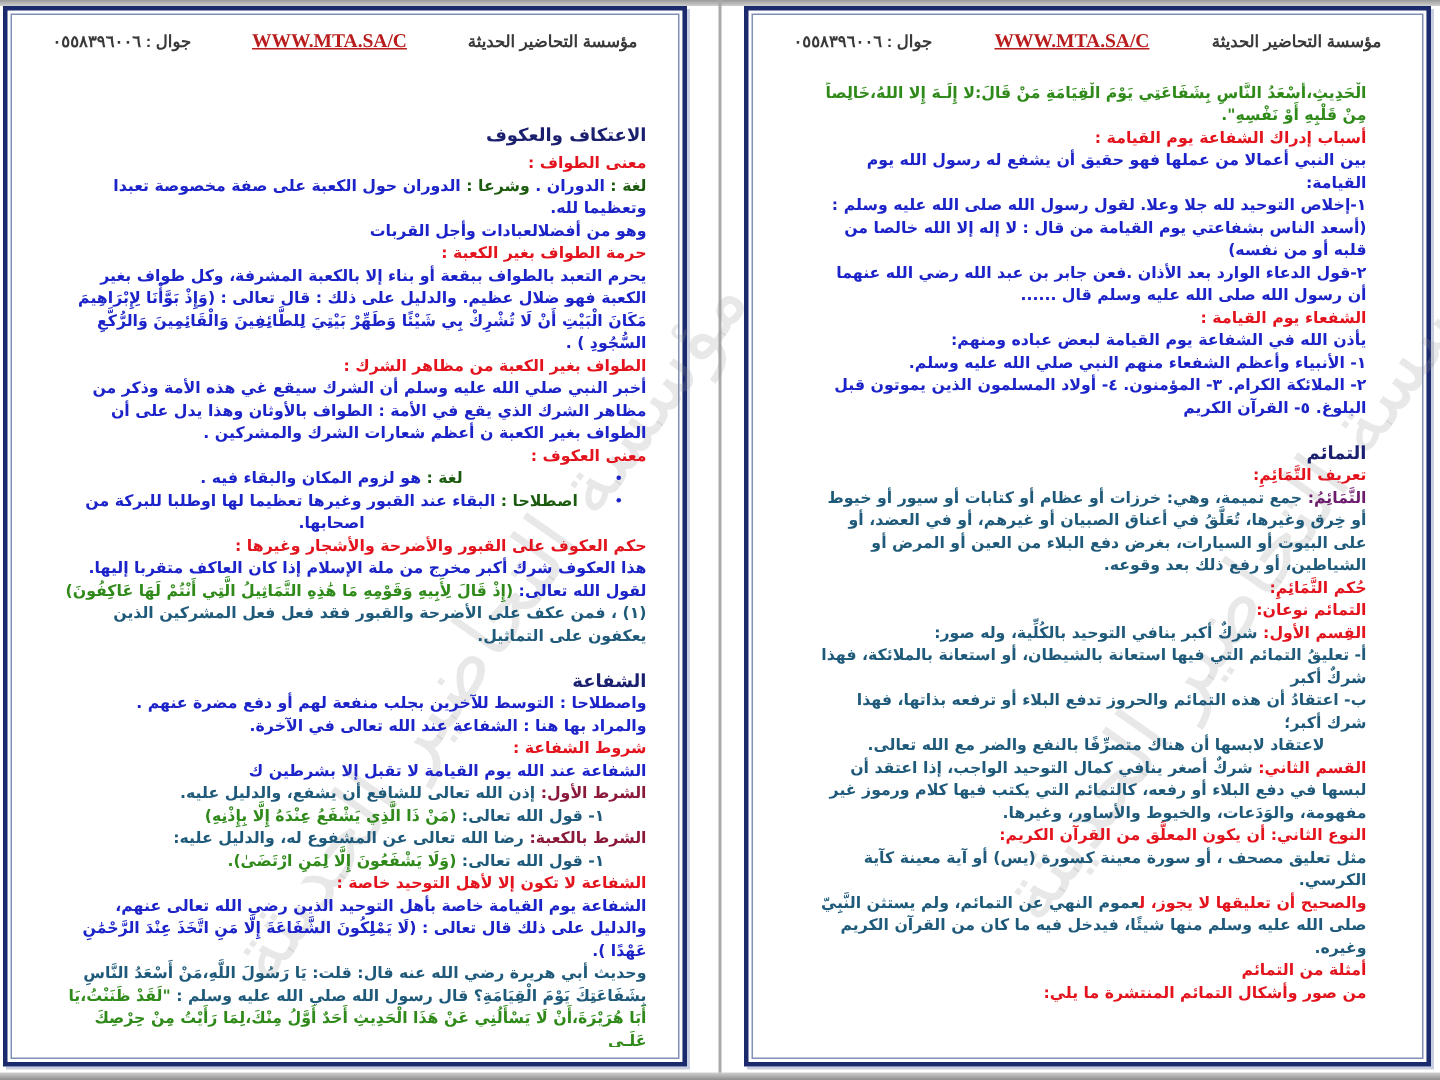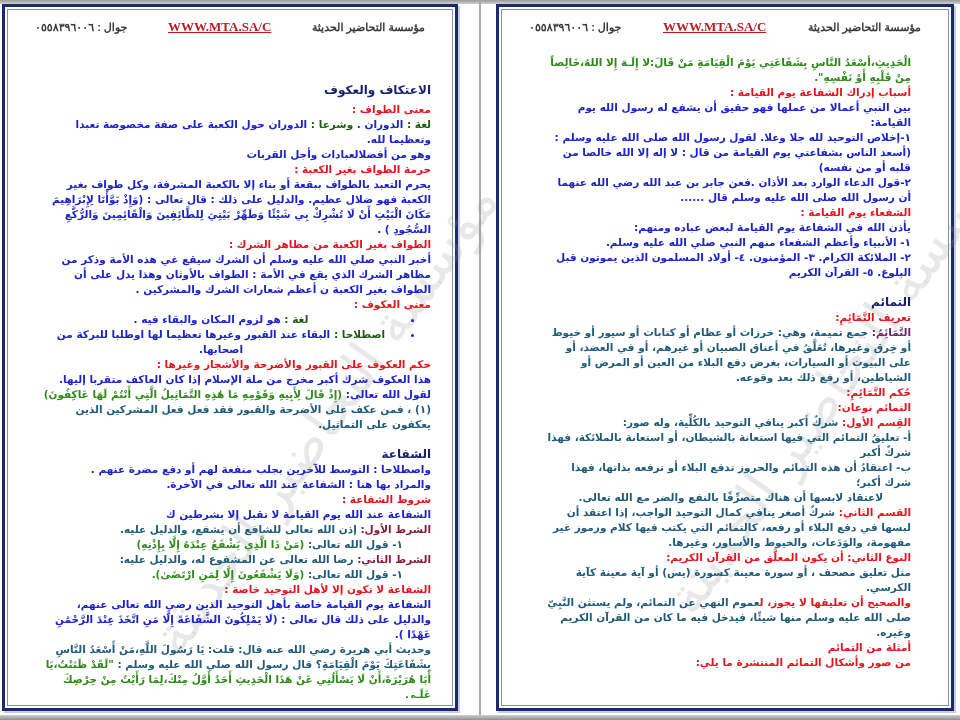--- a/index.html
+++ b/index.html
@@ -148,21 +148,21 @@
       <p class="p red">شروط الشفاعة :</p>
       <p class="p blue">الشفاعة عند الله يوم القيامة لا تقبل إلا بشرطين ك</p>
       <p class="p teal">
         <span class="maroon">الشرط الأول:</span>
         <span>إذن الله تعالى للشافع أن يشفع، والدليل عليه.</span>
       </p>
       <p class="p teal indent">
         <span>١- قول الله تعالى: </span><span class="green">(مَنْ ذَا الَّذِي يَشْفَعُ عِنْدَهُ إِلَّا بِإِذْنِهِ)</span>
       </p>
       <p class="p teal">
-        <span class="maroon">الشرط الثاني:</span>
+        <span class="maroon">الشرط بالكعبة:</span>
         <span>رضا الله تعالى عن المشفوع له، والدليل عليه:</span>
       </p>
       <p class="p teal indent">
         <span>١- قول الله تعالى: </span><span class="green">(وَلَا يَشْفَعُونَ إِلَّا لِمَنِ ارْتَضَىٰ).</span>
       </p>
       <p class="p red">الشفاعة لا تكون إلا لأهل التوحيد خاصة :</p>
       <p class="p blue">الشفاعة يوم القيامة خاصة بأهل التوحيد الذين رضي الله تعالى عنهم، والدليل على ذلك قال تعالى : (لَا يَمْلِكُونَ الشَّفَاعَةَ إِلَّا مَنِ اتَّخَذَ عِنْدَ الرَّحْمَٰنِ عَهْدًا ).</p>
       <p class="p teal">
         <span>وحديث أبي هريرة رضي الله عنه قال: قلت: يَا رَسُولَ اللَّهِ،مَنْ أَسْعَدُ النَّاسِ بِشَفَاعَتِكَ يَوْمَ الْقِيَامَةِ؟ قال رسول الله صلي الله عليه وسلم : </span><span class="green">"لَقَدْ ظَنَنْتُ،يَا أَبَا هُرَيْرَةَ،أَنْ لَا يَسْأَلُنِي عَنْ هَذَا الْحَدِيثِ أَحَدٌ أَوَّلُ مِنْكَ،لِمَا رَأَيْتُ مِنْ حِرْصِكَ عَلَـى</span>
       </p>

